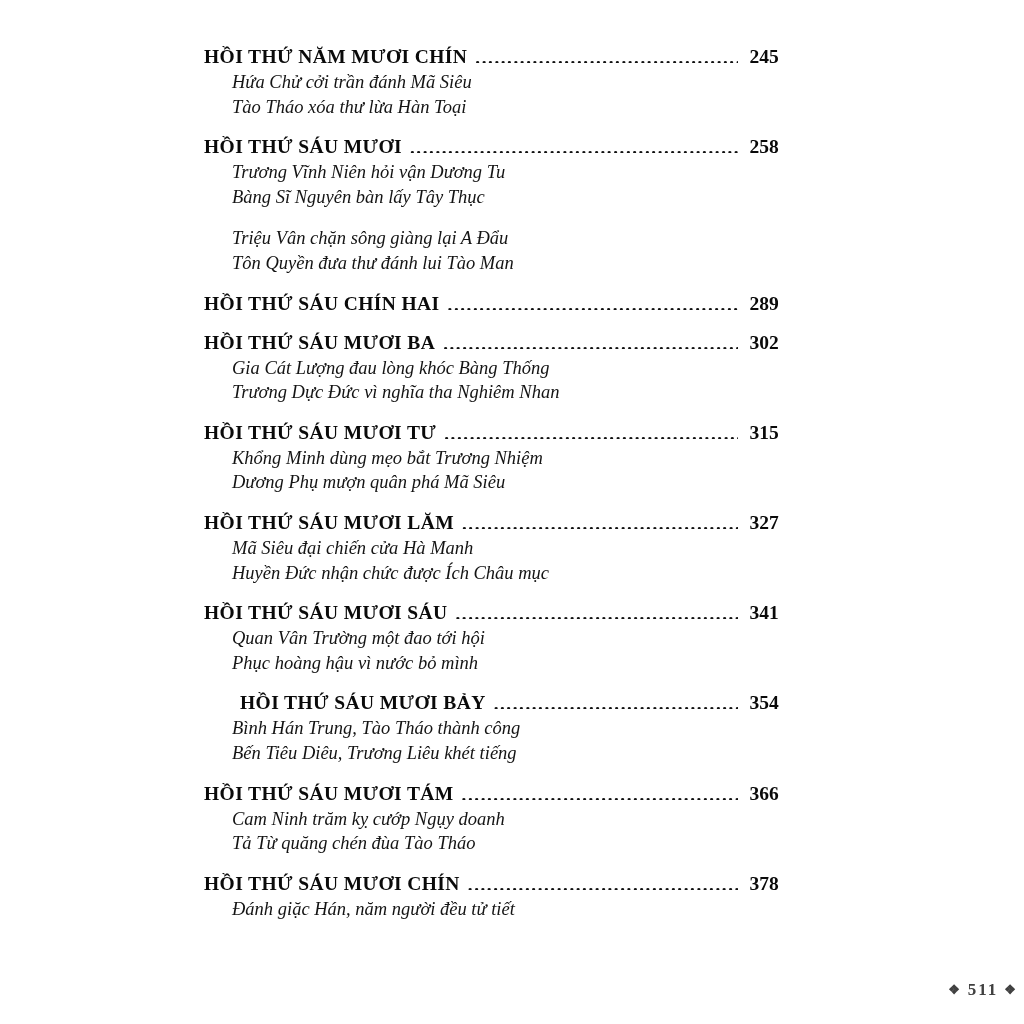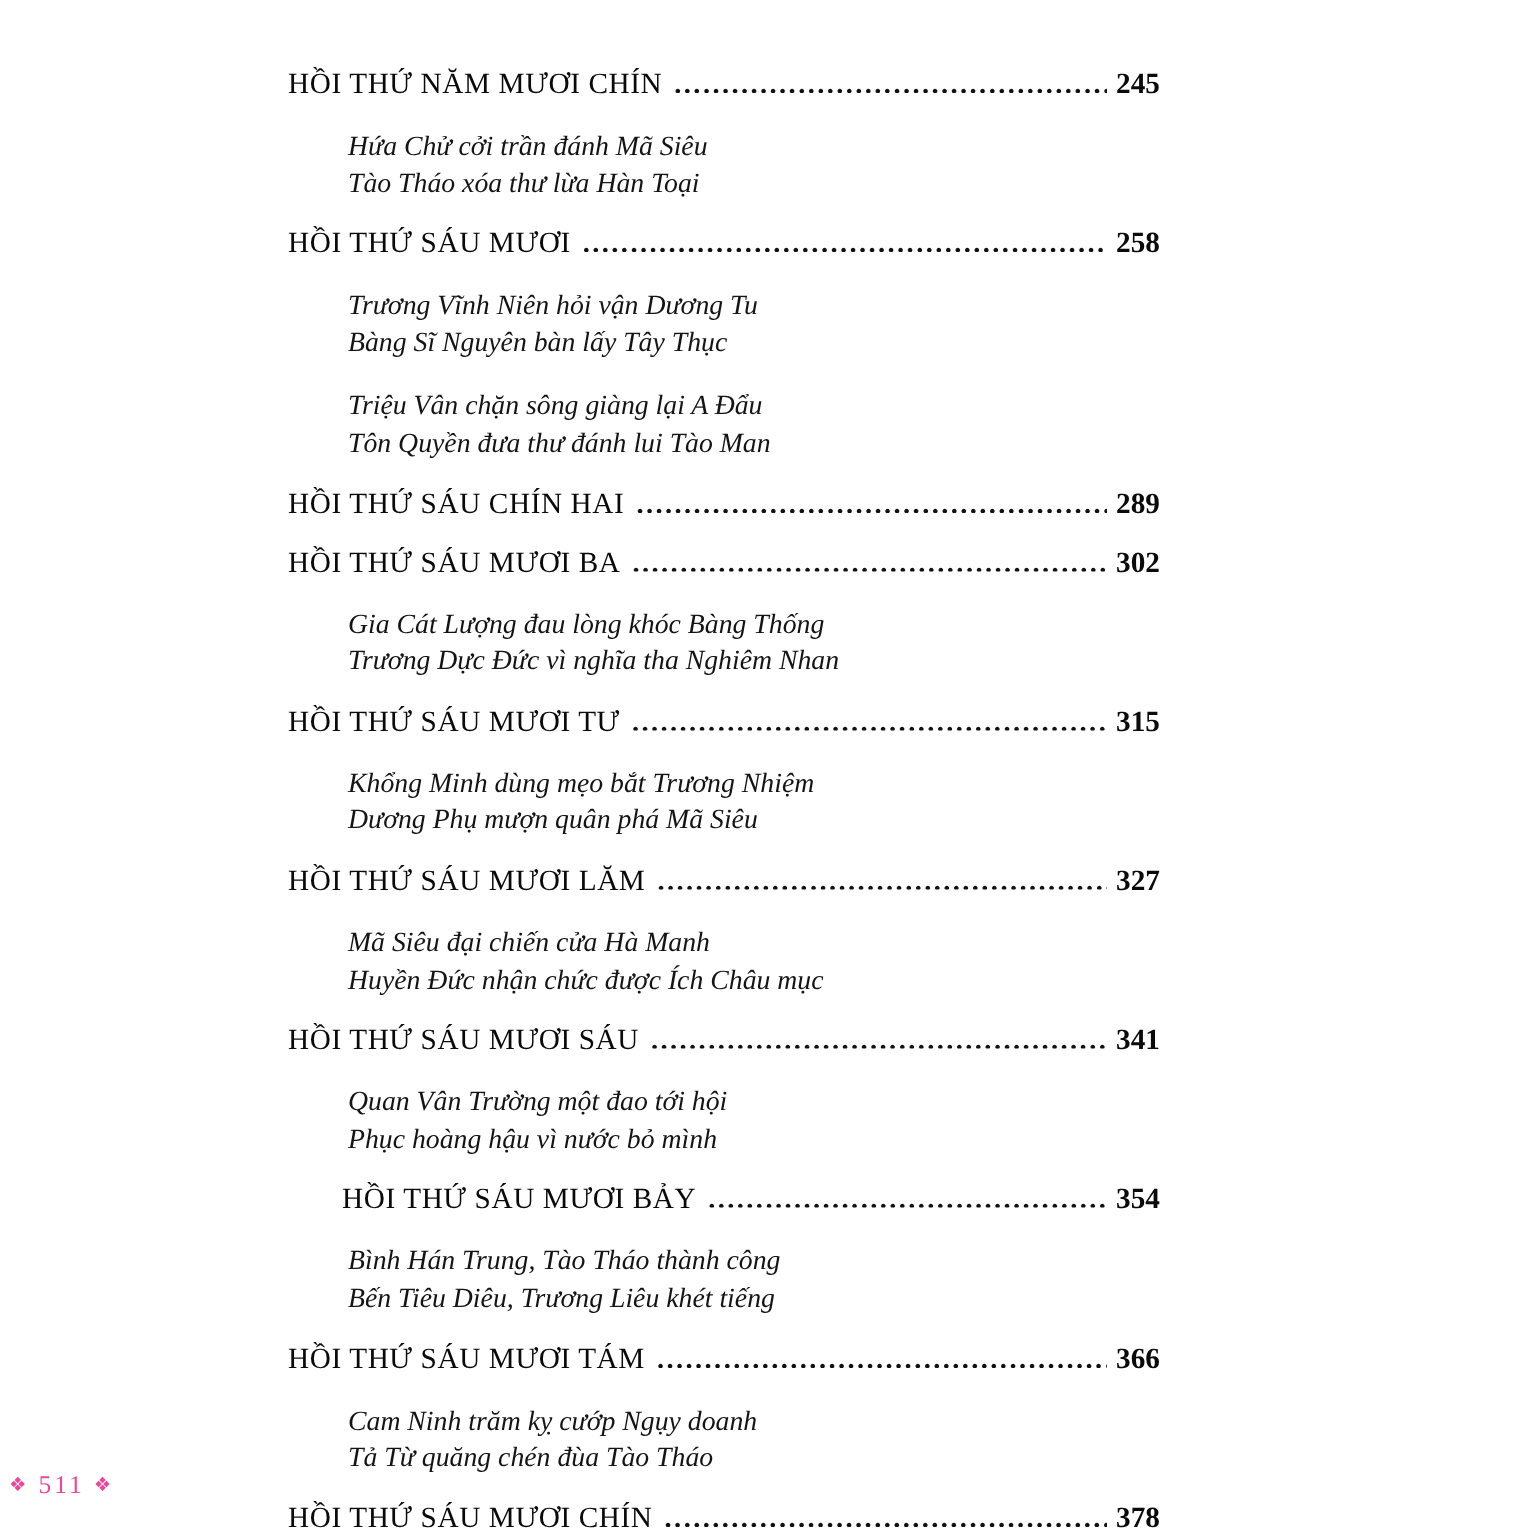--- a/index.html
+++ b/index.html
@@ -37,25 +37,26 @@
 
   .entry-head {
     display: flex;
     align-items: baseline;
     width: 100%;
     white-space: nowrap;
   }
 
   .entry-title {
     font-family: "Liberation Serif", serif;
-    font-weight: normal;
+    font-weight: bold;
     font-size: 19.5px;
     letter-spacing: 0.4px;
     color: #0a0a0a;
     flex: 0 0 auto;
+    margin-left: 12px;
   }
 
   .entry-leader {
     flex: 1 1 auto;
     margin: 0 6px 0 8px;
     position: relative;
     height: 1em;
     overflow: hidden;
   }
   .entry-leader::before {
@@ -69,50 +70,50 @@
     white-space: nowrap;
   }
 
   .entry-page {
     flex: 0 0 auto;
     font-family: "Liberation Serif", serif;
     font-weight: bold;
     font-size: 19.5px;
     color: #0a0a0a;
     min-width: 40px;
-    text-align: left;
+    text-align: center;
   }
 
   .entry-sub {
-    margin-top: 18px;
+    margin-top: 2px;
     padding-left: 40px;
   }
 
   .sub-line {
     font-family: "Liberation Serif", serif;
     font-style: italic;
     font-size: 18.5px;
     line-height: 1.33;
     color: #141414;
     white-space: nowrap;
   }
 
   
   .indent .entry-title { padding-left: 36px; text-align: right; }
 
   .footer {
     position: absolute;
     left: 0;
     right: 0;
     bottom: 24px;
-    text-align: left;
+    text-align: right;
     font-family: "Liberation Serif", serif;
     font-size: 17px;
-    font-weight: normal;
-    color: #ec4899;
+    font-weight: bold;
+    color: #404040;
     letter-spacing: 2px;
   }
   .footer .diamond {
     font-size: 13px;
     vertical-align: 1px;
     margin: 0 6px;
   }
 </style>
 </head>
 <body>

